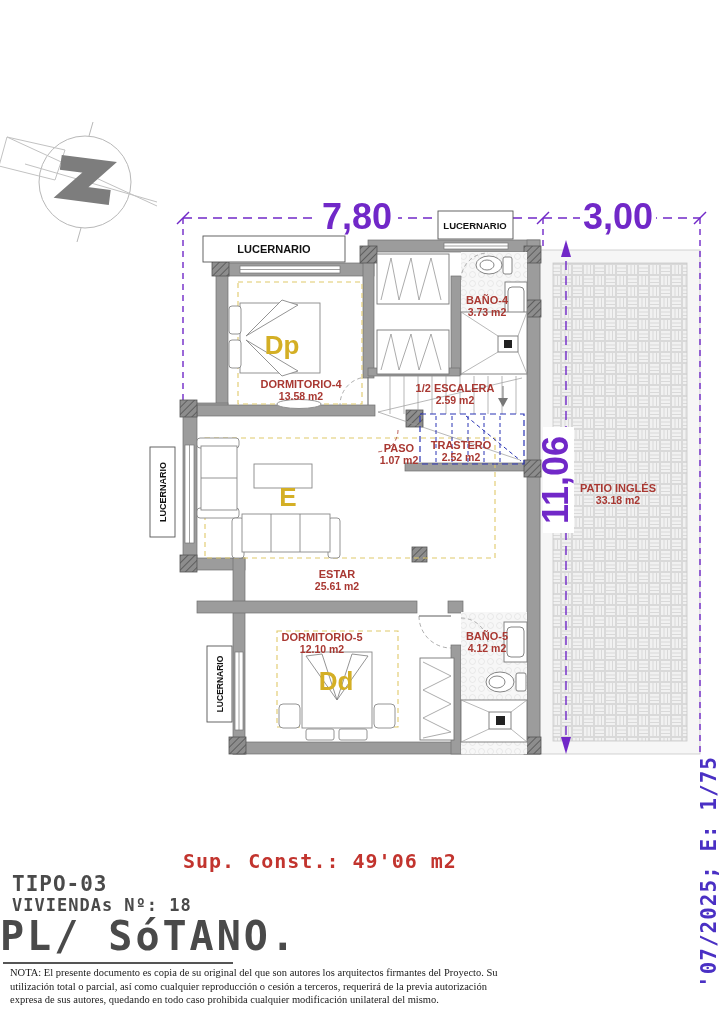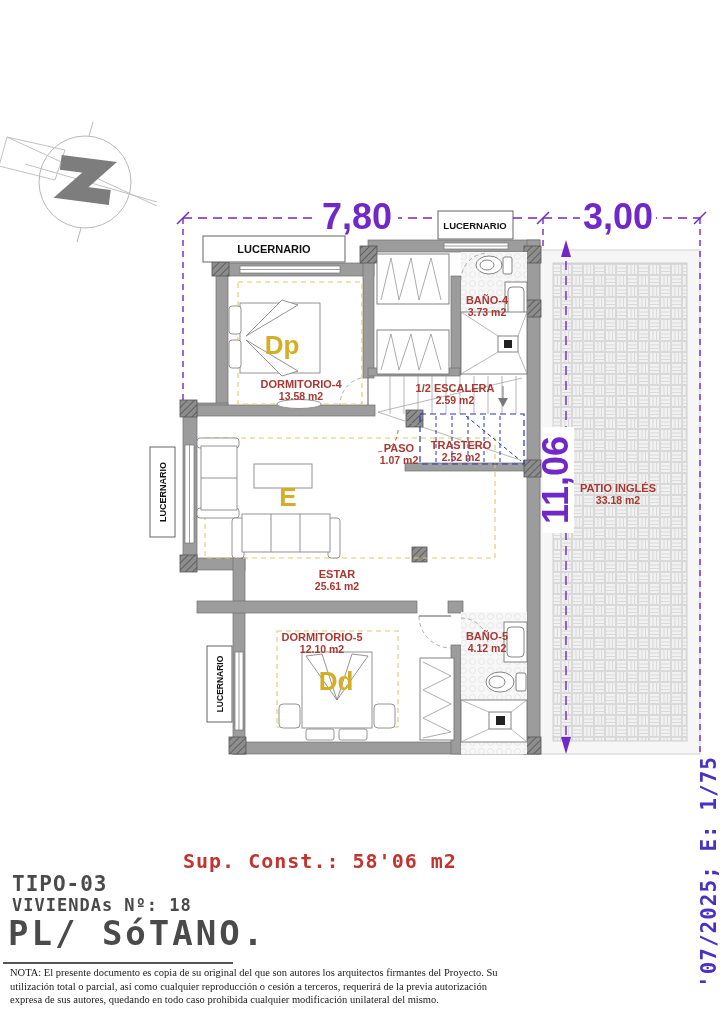--- a/index.html
+++ b/index.html
@@ -4,21 +4,21 @@
 <style>
   html,body{margin:0;padding:0;background:#ffffff;}
   body{width:727px;height:1030px;position:relative;overflow:hidden;
        font-family:"Liberation Sans",sans-serif;}
   #plan-svg{position:absolute;left:0;top:0;}
   .abs{position:absolute;}
   .tb-mono{font-family:"DejaVu Sans Mono",monospace;font-weight:bold;color:#4a4a4a;}
   #sup-const{left:183px;top:849px;font-size:20px;letter-spacing:1px;color:#c2342e;}
   #tipo{left:12px;top:872px;font-size:21px;letter-spacing:1px;}
   #viviendas{left:12px;top:895px;font-size:17px;letter-spacing:1px;}
-  #planta{left:8px;top:913px;font-size:34px;letter-spacing:3px;}
+  #planta{left:0;top:913px;font-size:40px;letter-spacing:3px;}
   #title-rule{left:3px;top:962px;width:230px;border-top:2px solid #555;height:0;}
   #note{left:10px;top:966px;width:498px;font-family:"Liberation Serif",serif;
         font-weight:normal;font-size:10.5px;line-height:1.3;color:#1a1a1a;}
   #side-text{left:697px;top:988px;transform:rotate(-90deg);transform-origin:0 0;
         width:232px;font-size:21px;letter-spacing:1px;color:#4a30c4;}
   svg text{font-family:"Liberation Sans",sans-serif;}
   .rlabel{fill:#a93832;font-weight:bold;}
   .letter{fill:#d4af25;font-weight:bold;font-size:26px;}
   .luc{fill:#111;font-weight:bold;}
   .dim{fill:#7128c8;font-weight:bold;font-size:36px;}
@@ -297,19 +297,19 @@
     </g>
     <path d="M 461 618 A 27 27 0 0 1 488 645" fill="none" stroke="#999" stroke-width="0.8" stroke-dasharray="4,3"></path>
     <text class="rlabel" x="487" y="640" text-anchor="middle" font-size="11">BAÑO-5</text>
     <text class="rlabel" x="487" y="652" text-anchor="middle" font-size="10.5">4.12 m2</text>
   </g>
 
   <text class="rlabel" x="618" y="492" text-anchor="middle" font-size="11">PATIO INGLÉS</text>
   <text class="rlabel" x="618" y="504" text-anchor="middle" font-size="10.5">33.18 m2</text>
 </svg>
 
-<div id="sup-const" class="abs tb-mono">Sup. Const.: 58'06 m2</div>
+<div id="sup-const" class="abs tb-mono">Sup. Const.: 49'06 m2</div>
 <div id="tipo" class="abs tb-mono">TIPO-03</div>
 <div id="viviendas" class="abs tb-mono">VIVIENDAs Nº: 18</div>
 <div id="planta" class="abs tb-mono">PL/ SóTANO.</div>
 <div id="title-rule" class="abs"></div>
 <div id="note" class="abs">NOTA: El presente documento es copia de su original del que son autores los arquitectos firmantes del Proyecto. Su utilización total o parcial, así como cualquier reproducción o cesión a terceros, requerirá de la previa autorización expresa de sus autores, quedando en todo caso prohibida cualquier modificación unilateral del mismo.</div>
 <div id="side-text" class="abs tb-mono">'07/2025; E: 1/75</div>
 
 </body></html>

